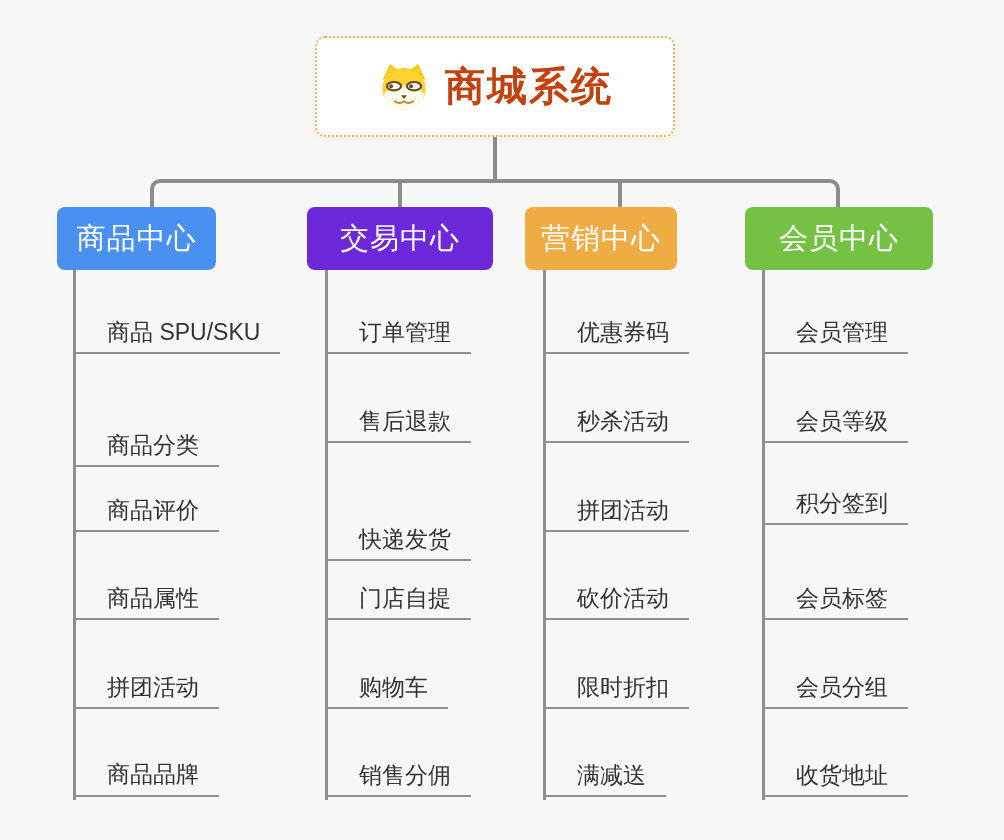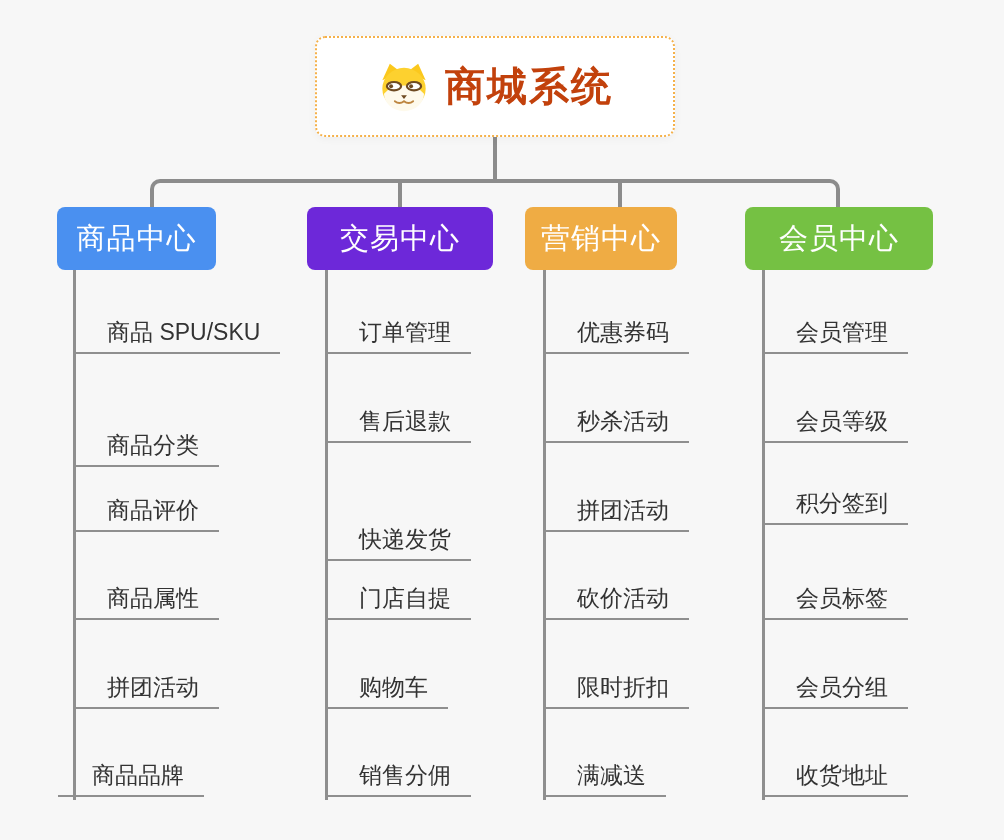--- a/index.html
+++ b/index.html
@@ -99,21 +99,21 @@
   </div>
 
   <div id="tree">
       <div class="branch-node" style="left: 57px; width: 159px; background: rgb(74, 144, 240);">商品中心</div>
       <div class="trunk" style="left: 73px;"></div>
       <div class="leaf" style="left: 73px; top: 318px;">商品 SPU/SKU</div>
       <div class="leaf" style="left: 73px; top: 431px;">商品分类</div>
       <div class="leaf" style="left: 73px; top: 496px;">商品评价</div>
       <div class="leaf" style="left: 73px; top: 584px;">商品属性</div>
       <div class="leaf" style="left: 73px; top: 673px;">拼团活动</div>
-      <div class="leaf" style="left: 58px; top: 761px;">商品品牌</div>
+      <div class="leaf" style="left: 73px; top: 761px; font-family: Liberation Serif, serif;">商品品牌</div>
       <div class="branch-node" style="left: 307px; width: 186px; background: #6d28d9;">交易中心</div>
       <div class="trunk" style="left: 325px;"></div>
       <div class="leaf" style="left: 325px; top: 318px;">订单管理</div>
       <div class="leaf" style="left: 325px; top: 407px;">售后退款</div>
       <div class="leaf" style="left: 325px; top: 496px; margin-top: 29px;">快递发货</div>
       <div class="leaf" style="left: 325px; top: 584px;">门店自提</div>
       <div class="leaf" style="left: 325px; top: 673px;">购物车</div>
       <div class="leaf" style="left: 325px; top: 761px;">销售分佣</div>
       <div class="branch-node" style="left: 525px; width: 152px; background: rgb(239, 172, 68);">营销中心</div>
       <div class="trunk" style="left: 543px;"></div>

